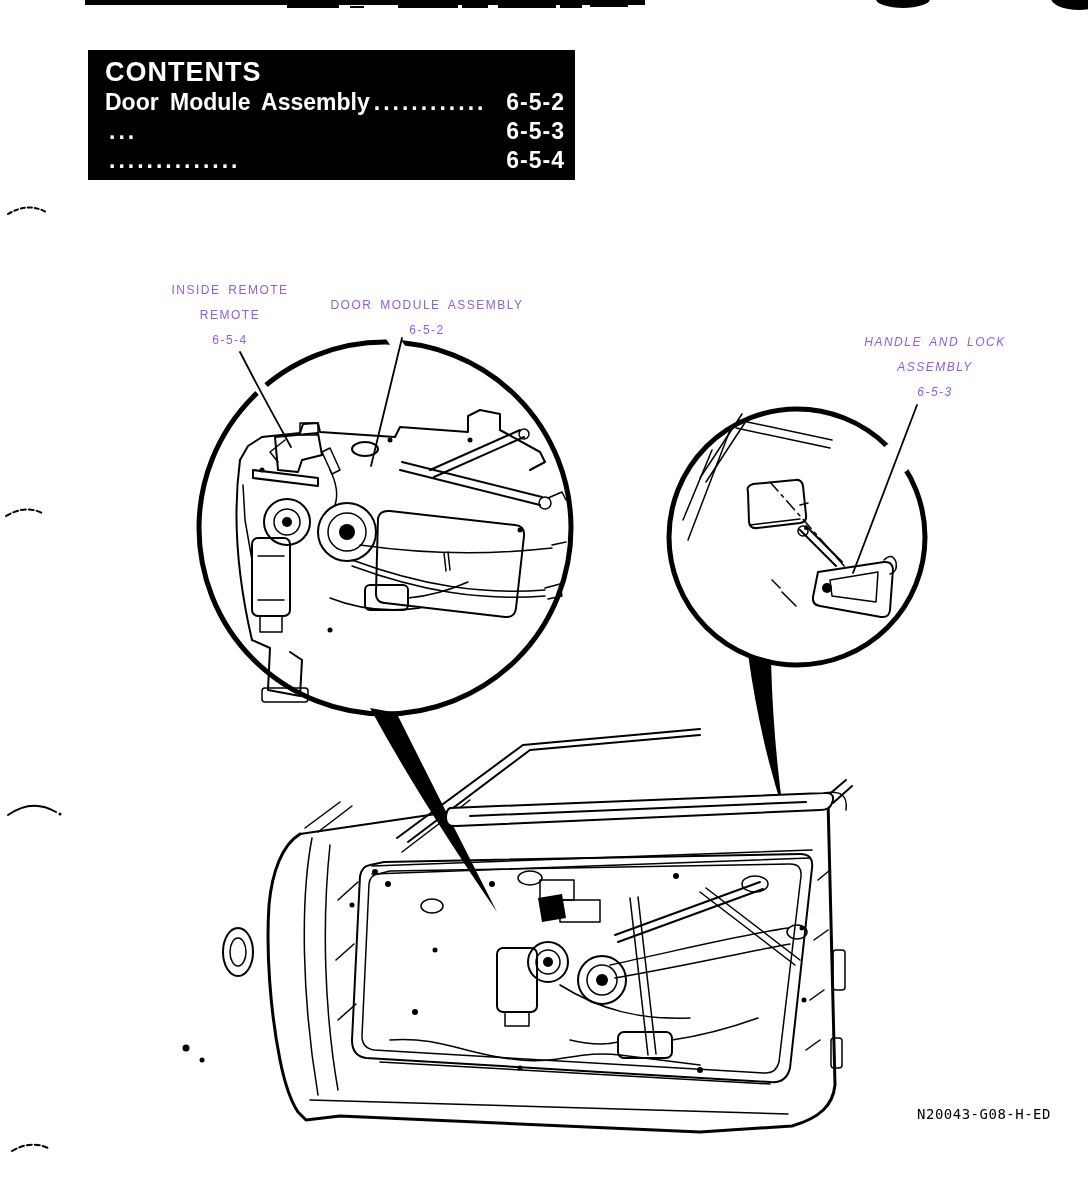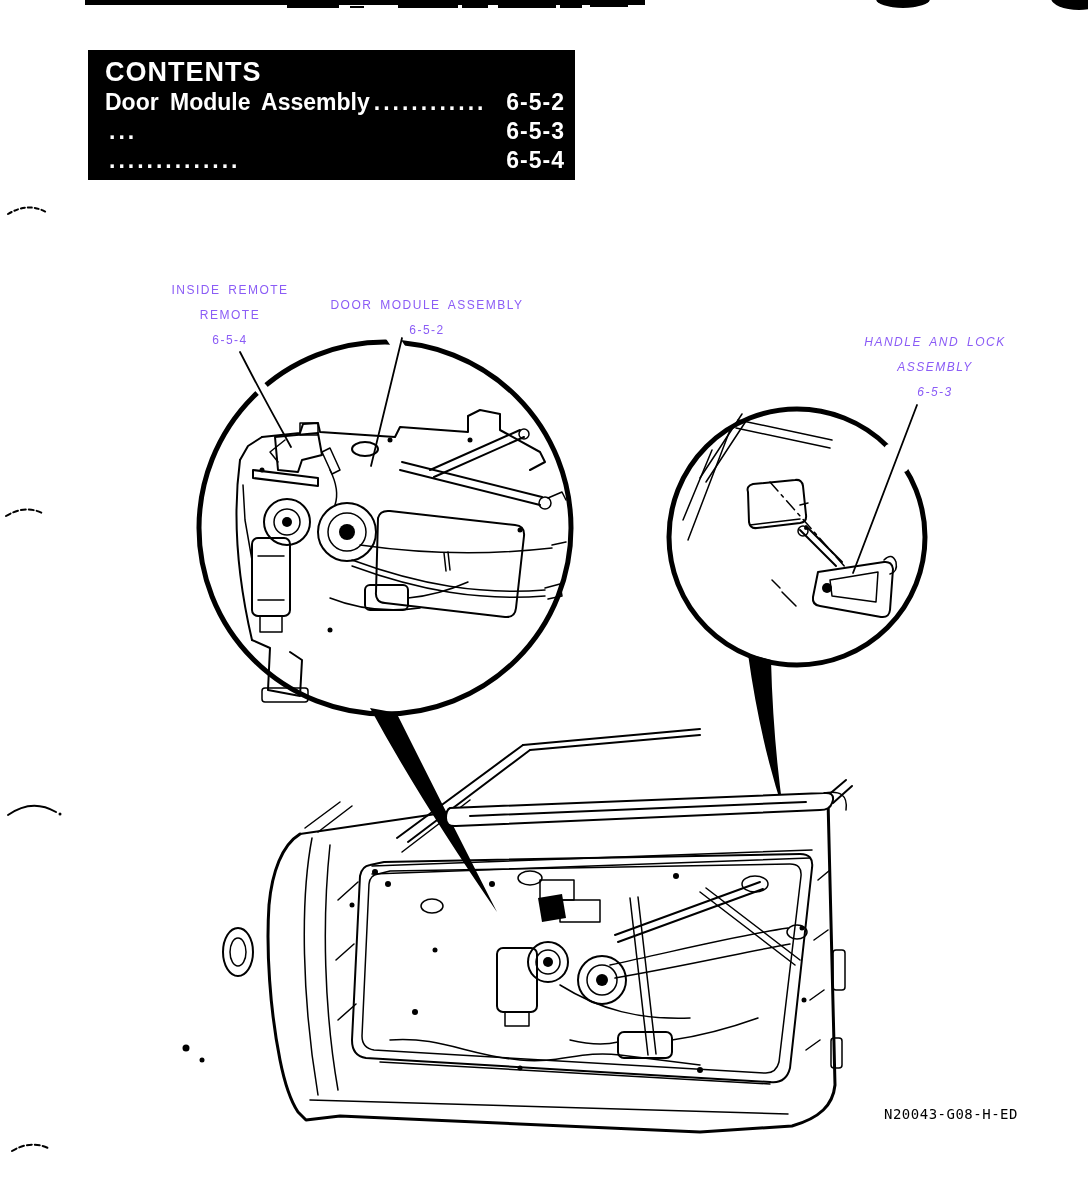--- a/index.html
+++ b/index.html
@@ -29,21 +29,21 @@
   .callout-label {
     position:absolute; text-align:center;
     font-size:12px; line-height:25px; letter-spacing:1.5px; word-spacing:3px;
     color:#8b5cf6; white-space:nowrap;
   }
   .callout-label div { white-space:nowrap; }
   
   .figure-id {
     position:absolute; right:4px; top:1106px; width:200px;
     font-family:"DejaVu Sans Mono", monospace;
-    font-size:14px; letter-spacing:0.5px; text-align:left;
+    font-size:14px; letter-spacing:0.5px; text-align:center;
   }
   
   svg.art { position:absolute; left:0; top:0; }
   svg.art path, svg.art line, svg.art circle, svg.art ellipse, svg.art rect {
     stroke:#000; fill:none; stroke-width:2; stroke-linecap:round; stroke-linejoin:round;
   }
   svg.art .sw5 { stroke-width:5; }
   svg.art .sw3 { stroke-width:3; }
   svg.art .thin { stroke-width:1.5; }
   svg.art .fillb { fill:#000; stroke:none; }

